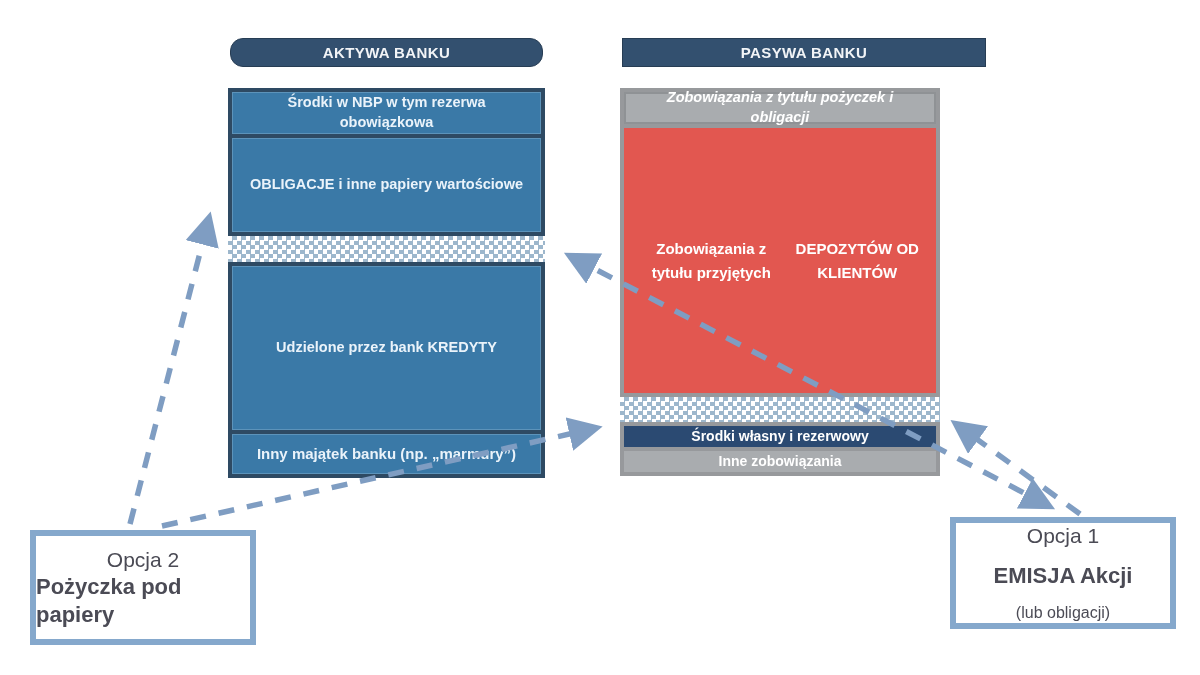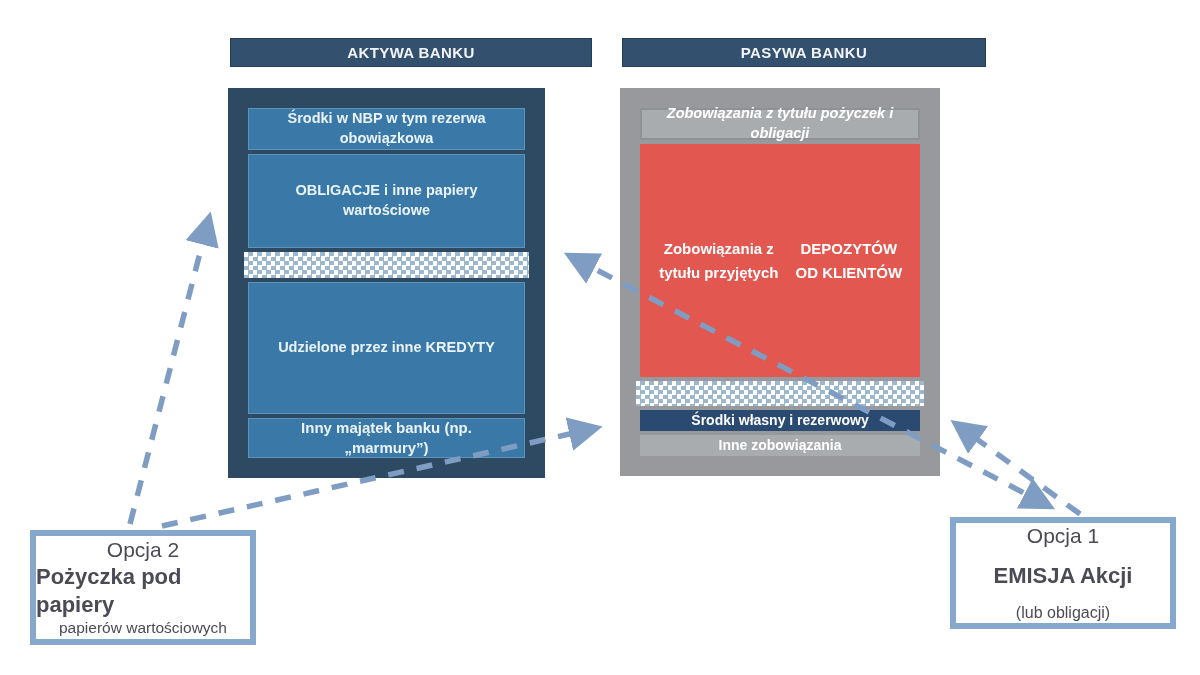--- a/index.html
+++ b/index.html
@@ -7,24 +7,24 @@
     --gray-fill:#a9acaf; --gray-border:#8f9295; --equity:#2b4a72;
     --arrow:#7f9dc2; --opt-border:#85a8cc; --opt-text:#4b4b55; --checker-blue:#9db7cc;
   }
   *{margin:0;padding:0;box-sizing:border-box;}
   body{background:#fff;font-family:"Liberation Sans","DejaVu Sans",sans-serif;}
   .canvas{position:relative;width:1200px;height:675px;background:#fff;overflow:hidden;}
 
   .col-header{position:absolute;height:29px;background:var(--navy);border:1px solid #273d54;
     color:#f2f4f7;font-weight:bold;font-size:15px;letter-spacing:.4px;
     display:flex;align-items:center;justify-content:center;}
-  #assets-header{left:230px;top:38px;width:362px;}
+  #assets-header{left:230px;top:38px;width:313px;border-radius:13px;}
   #liabilities-header{left:622px;top:38px;width:364px;text-align:right;}
 
-  .column{position:absolute;display:flex;flex-direction:column;padding:20px;}
+  .column{position:absolute;display:flex;flex-direction:column;padding:4px;}
   #assets-column{left:228px;top:88px;width:317px;height:390px;background:var(--navy-dark);gap:4px;}
   #liabilities-column{left:620px;top:88px;width:320px;height:388px;background:#97999c;gap:4px;}
 
   .cell{display:flex;align-items:center;justify-content:center;text-align:center;
     color:#fff;font-weight:bold;font-size:14.5px;line-height:1.35;padding:2px 10px;}
   .cell.blue{background:var(--blue);box-shadow:inset 0 0 0 1px #5c93ba;color:#eaf3fa;}
   .cell.grayc{background:var(--gray-fill);border:2px solid var(--gray-border);font-style:italic;}
   .cell.redc{background:var(--red);font-size:15px;line-height:1.55;}
   .cell.equity{background:var(--equity);}
 
@@ -61,21 +61,21 @@
 
 <div class="canvas">
 
   <div class="col-header" id="assets-header">AKTYWA BANKU</div>
   <div class="col-header" id="liabilities-header">PASYWA BANKU</div>
 
   <div class="column" id="assets-column">
     <div class="cell blue" id="box-nbp-reserve">Środki w NBP w tym rezerwa obowiązkowa</div>
     <div class="cell blue" id="box-bonds">OBLIGACJE i inne papiery wartościowe</div>
     <div class="checker" id="checker-assets"></div>
-    <div class="cell blue" id="box-loans">Udzielone przez inne KREDYTY</div>
+    <div class="cell blue" id="box-loans">Udzielone przez bank KREDYTY</div>
     <div class="cell blue" id="box-other-assets">Inny majątek banku (np. „marmury”)</div>
   </div>
 
   <div class="column" id="liabilities-column">
     <div class="cell grayc" id="box-loan-obligations">Zobowiązania z tytułu pożyczek i obligacji</div>
     <div class="cell redc" id="box-deposits">
       <span>Zobowiązania z tytułu przyjętych</span>
       <span>DEPOZYTÓW OD KLIENTÓW</span>
     </div>
     <div class="checker" id="checker-liabilities"></div>
@@ -91,21 +91,20 @@
     </defs>
     <line x1="130" y1="524" x2="209" y2="218" marker-end="url(#ah)"></line>
     <line x1="162" y1="526" x2="596" y2="428" marker-end="url(#ah)"></line>
     <line x1="1049" y1="506" x2="570" y2="256" marker-end="url(#ah)" marker-start="url(#ah)"></line>
     <line x1="1080" y1="514" x2="956" y2="424" marker-end="url(#ah)"></line>
   </svg>
 
   <div class="option-box" id="option2-box">
     <span class="opt-title">Opcja 2</span>
     <span class="opt-main">Pożyczka pod papiery</span>
-    <span class="opt-sub">papierów wartościowych</span>
   </div>
 
   <div class="option-box" id="option1-box">
     <span class="opt-title">Opcja 1</span>
     <span class="opt-main">EMISJA Akcji</span>
     <span class="opt-sub">(lub obligacji)</span>
   </div>
 
 </div>
 

